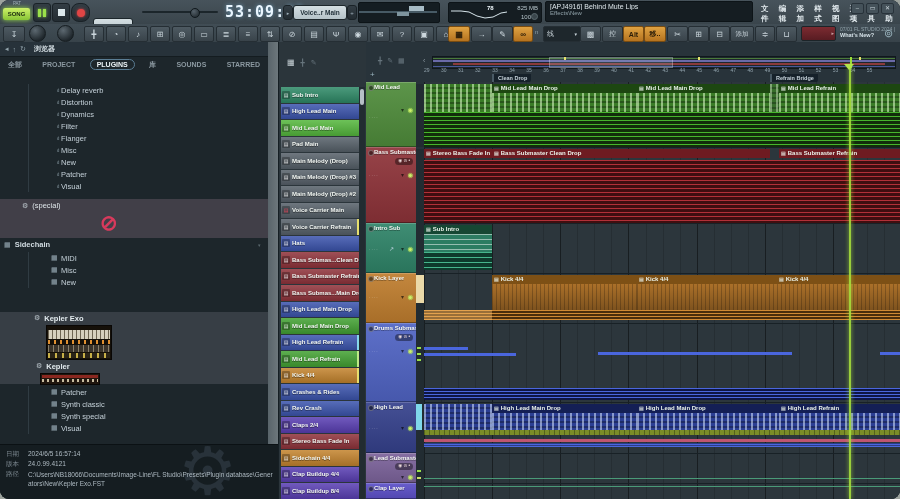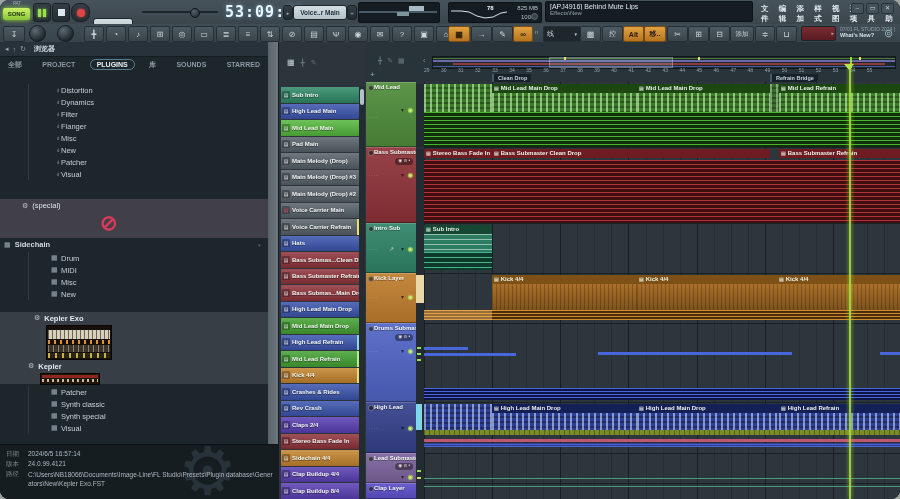--- a/index.html
+++ b/index.html
@@ -201,20 +201,24 @@
     <div class="a f" style="left:2px;top:15px;width:264px;height:15px;justify-content:space-between;">
       <span class="btab">全部</span>
       <span class="btab">PROJECT</span>
       <span class="btab active">PLUGINS</span>
       <span class="btab">库</span>
       <span class="btab">SOUNDS</span>
       <span class="btab">STARRED</span>
     </div>
     <div class="a tree" style="left:12px;top:42px;width:240px;">
 
+    <div class="bitem">
+            <i>♀</i>
+            <span>Delay reverb</span>
+          </div>
           <div class="bitem">
             <i>♀</i>
             <span>Distortion</span>
           </div>
           <div class="bitem">
             <i>♀</i>
             <span>Dynamics</span>
           </div>
           <div class="bitem">
             <i>♀</i>
@@ -248,24 +252,20 @@
     <div class="a ghost" style="left:0;top:170px;width:268px;height:26px;">
       <span class="a" style="left:100px;top:-1px;font-size:21px;font-weight:bold;color:#d83a5c;">⊘</span>
     </div>
     <div class="a f" style="left:4px;top:198px;">
       <b style="font-size:7px;color:#94a6b0;margin-right:4px;font-weight:normal;">▦</b>
       <span style="font-size:7.5px;color:#d2dce2;font-weight:bold;">Sidechain</span>
       <span class="a" style="left:254px;font-size:5px;color:#5a686e;">▾</span>
     </div>
     <div class="a tree" style="left:12px;top:210px;width:240px;">
 
-          <div class="bitem">
-            <b>▦</b>
-            <span>Drum</span>
-          </div>
           <div class="bitem">
             <b>▦</b>
             <span>MIDI</span>
           </div>
           <div class="bitem">
             <b>▦</b>
             <span>Misc</span>
           </div>
           <div class="bitem">
             <b>▦</b>
@@ -276,21 +276,21 @@
       <div class="f" style="height:12px;padding-left:34px;">
         <span style="font-size:7px;color:#b8c2c8;margin-right:4px;">⚙</span>
         <span style="font-size:7.5px;color:#e2eaee;font-weight:bold;">Kepler Exo</span>
       </div>
       <div class="a" style="left:46px;top:13px;width:64px;height:33px;background:#151009;border:1px solid #090705;">
         <div class="a" style="left:1px;top:4px;right:1px;height:9px;background:#d6d0be;background-image:repeating-linear-gradient(90deg,rgba(40,30,10,.6) 0 1px,transparent 1px 4px);"></div>
         <div class="a" style="left:1px;top:14px;right:1px;height:4px;background-image:repeating-linear-gradient(90deg,#e09030 0 2px,transparent 2px 6px);"></div>
         <div class="a" style="left:1px;top:19px;right:1px;height:7px;background:#3a342c;background-image:repeating-linear-gradient(90deg,rgba(255,240,200,.4) 0 1px,transparent 1px 5px);"></div>
         <div class="a" style="left:1px;bottom:1px;right:1px;height:5px;background-image:repeating-linear-gradient(90deg,#c8b048 0 2px,#2a2418 2px 7px);"></div>
       </div>
-      <div class="f" style="height:12px;padding-left:28px;margin-top:36px;">
+      <div class="f" style="height:12px;padding-left:36px;margin-top:36px;">
         <span style="font-size:7px;color:#b8c2c8;margin-right:4px;">⚙</span>
         <span style="font-size:7.5px;color:#e2eaee;font-weight:bold;">Kepler</span>
       </div>
       <div class="a" style="left:40px;top:61px;width:58px;height:10px;background:#20160e;border:1px solid #090705;">
         <div class="a" style="left:1px;top:1px;right:1px;height:3px;background:#8a2820;"></div>
         <div class="a" style="left:1px;top:5px;right:1px;height:3px;background-image:repeating-linear-gradient(90deg,#c8bca0 0 2px,transparent 2px 5px);"></div>
       </div>
     </div>
     <div class="a tree" style="left:12px;top:344px;width:240px;">
 

